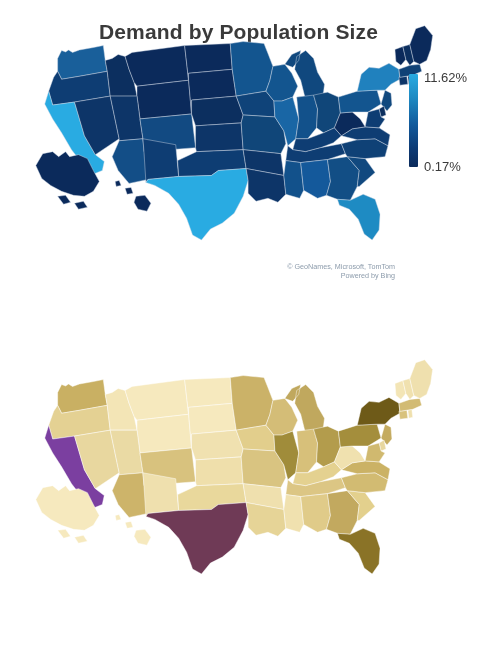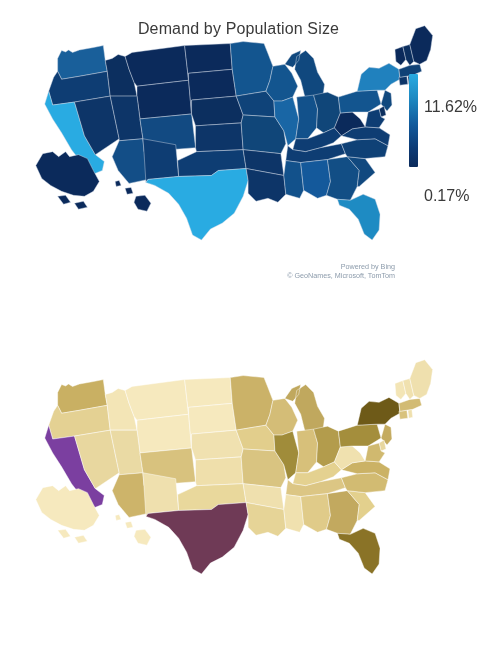--- a/index.html
+++ b/index.html
@@ -7,42 +7,41 @@
   body{
     width:481px;height:648px;
     font-family:"Liberation Sans","DejaVu Sans",sans-serif;
     color:#3b3b3b;
     overflow:hidden;
     position:relative;
   }
   .panel{position:relative;width:481px;height:324px;background:#fff;overflow:hidden;}
   .panel-title{
     position:absolute;left:0;right:4px;text-align:center;
-    font-size:16px;font-weight:400;color:#3a3a3a;
+    font-size:21px;font-weight:700;color:#3a3a3a;
     letter-spacing:.15px;
   }
   #panel-demand .panel-title{top:20px;}
   #panel-market .panel-title{top:41px;}
 
   .map-wrap{position:absolute;left:0;top:0;width:481px;height:324px;}
   .map-svg{display:block;}
 
   
   .legend{position:absolute;}
   .legend-bar{
     position:absolute;left:0;top:0;
     border-radius:1px;
   }
   .legend-label{
     position:absolute;
-    font-size:16px;
+    font-size:13px;
     color:#3a3a3a;
     white-space:nowrap;
     line-height:1;
-    margin-top:28px;
   }
 
   
   #legend-demand{left:409px;top:74px;width:70px;height:95px;}
   #legend-demand .legend-bar{width:9px;height:93px;
     background:linear-gradient(to bottom,#29ABE2 0%,#1E8BC3 25%,#12599B 55%,#0D3B75 80%,#0B2A5B 100%);}
   #legend-demand .lg-top{left:15px;top:-3px;}
   #legend-demand .lg-bot{left:15px;top:86px;text-align:center;}
 
   
@@ -167,22 +166,22 @@
     </svg>
   </div>
 
   <div class="legend" id="legend-demand">
     <div class="legend-bar"></div>
     <div class="legend-label lg-top">11.62%</div>
     <div class="legend-label lg-bot">0.17%</div>
   </div>
 
   <div class="attrib" id="attrib-demand">
+    <div>© GeoNames, Microsoft, TomTom</div>
     <div>Powered by Bing</div>
-    <div>© GeoNames, Microsoft, TomTom</div>
   </div>
 </section>
 
 <section class="panel" id="panel-market">
 
 
   <div class="map-wrap">
     <svg class="map-svg" width="481" height="324" viewBox="0 0 960 640" preserveAspectRatio="xMidYMid meet">
       <g stroke="#ffffff" stroke-linejoin="round" transform="translate(20,60) scale(0.99)">
         <path class="state" fill="#C9B063" d="M96 74 L104 58 L112 61 L118 57 L126 62 L140 57 L168 52 L188 48 L192 78 L196 100 L140 110 L104 116 L96 100 Z"></path>

